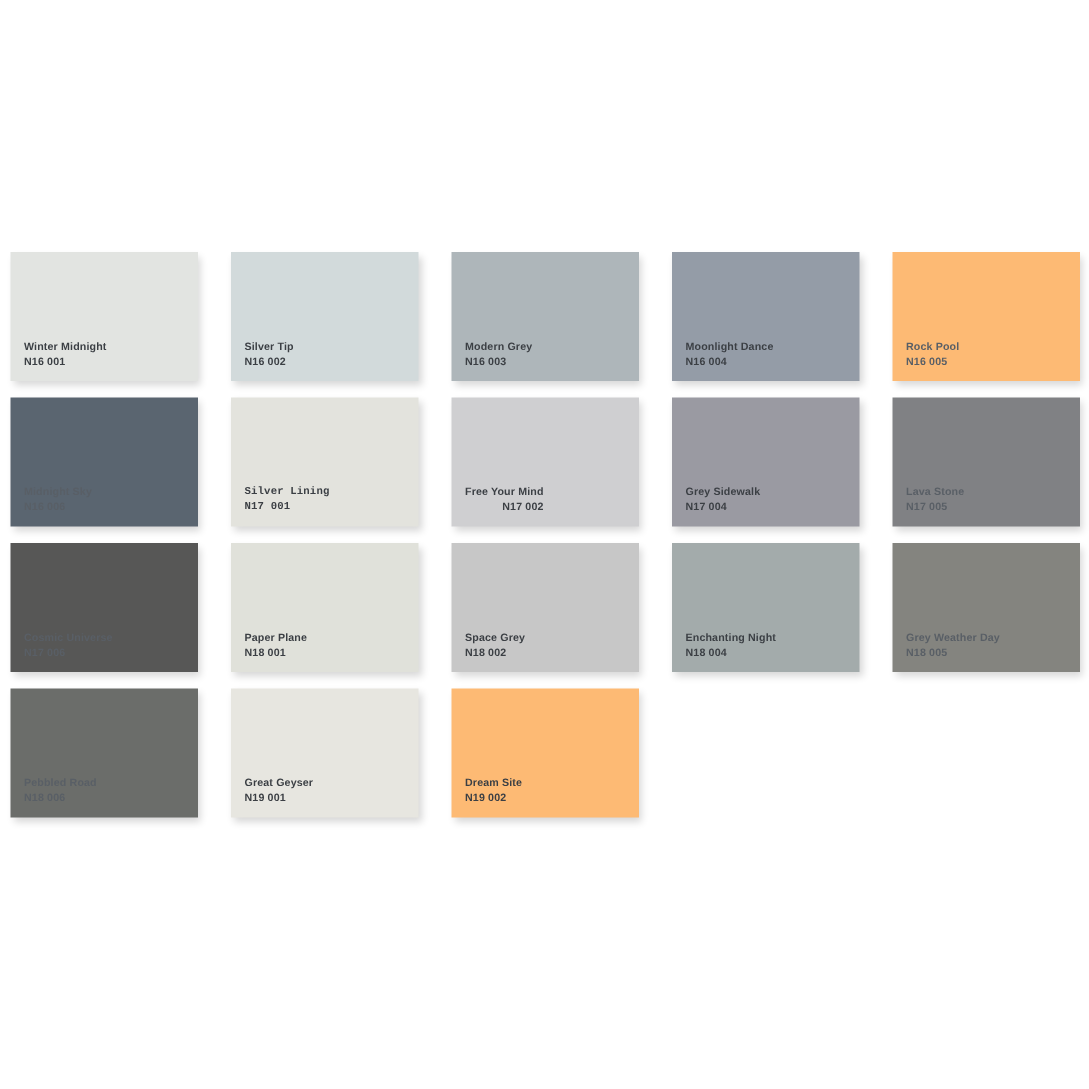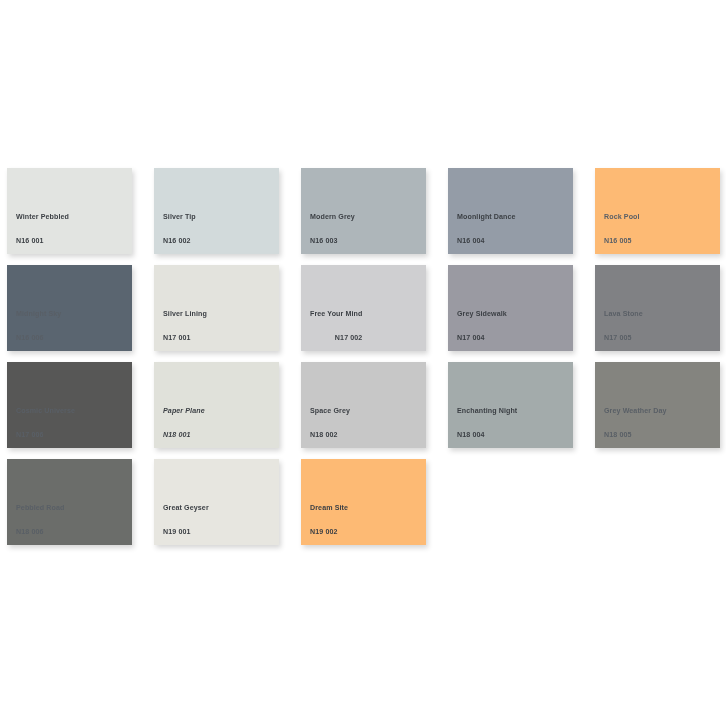--- a/index.html
+++ b/index.html
@@ -57,36 +57,36 @@
     color: #3b3f44;
     white-space: nowrap;
   }
 
   .swatch-code {
     display: block;
     font-size: 7.1px;
     font-weight: 700;
     color: #3b3f44;
     white-space: nowrap;
-    margin-top: 15px;
+    margin-top: 1px;
   }
 
   .swatch-card.dark .swatch-name,
   .swatch-card.dark .swatch-code {
     color: #595f66;
   }
 </style>
 </head>
 <body>
 
 <div id="palette-page">
   <div id="swatch-grid">
       <div class="swatch-card" style="background: rgb(226, 228, 225);">
         <div class="swatch-label">
-          <span class="swatch-name">Winter Pebbled</span>
+          <span class="swatch-name">Winter Midnight</span>
           <span class="swatch-code">N16 001</span>
         </div>
       </div>
       <div class="swatch-card" style="background: rgb(210, 218, 219);">
         <div class="swatch-label">
           <span class="swatch-name">Silver Tip</span>
           <span class="swatch-code">N16 002</span>
         </div>
       </div>
       <div class="swatch-card" style="background: rgb(174, 182, 186);">
@@ -106,21 +106,21 @@
           <span class="swatch-name">Rock Pool</span>
           <span class="swatch-code">N16 005</span>
         </div>
       </div>
       <div class="swatch-card dark" style="background: rgb(90, 101, 112);">
         <div class="swatch-label">
           <span class="swatch-name">Midnight Sky</span>
           <span class="swatch-code">N16 006</span>
         </div>
       </div>
-      <div class="swatch-card" style="background: rgb(227, 227, 221);">
+      <div class="swatch-card" style="background: rgb(227, 227, 221); font-family: Liberation Mono, monospace;">
         <div class="swatch-label">
           <span class="swatch-name">Silver Lining</span>
           <span class="swatch-code">N17 001</span>
         </div>
       </div>
       <div class="swatch-card" style="background: rgb(207, 207, 209); text-align: right;">
         <div class="swatch-label">
           <span class="swatch-name">Free Your Mind</span>
           <span class="swatch-code">N17 002</span>
         </div>
@@ -136,21 +136,21 @@
           <span class="swatch-name">Lava Stone</span>
           <span class="swatch-code">N17 005</span>
         </div>
       </div>
       <div class="swatch-card dark" style="background: rgb(87, 87, 86);">
         <div class="swatch-label">
           <span class="swatch-name">Cosmic Universe</span>
           <span class="swatch-code">N17 006</span>
         </div>
       </div>
-      <div class="swatch-card" style="background: rgb(224, 225, 218); font-style: italic;">
+      <div class="swatch-card" style="background: rgb(224, 225, 218);">
         <div class="swatch-label">
           <span class="swatch-name">Paper Plane</span>
           <span class="swatch-code">N18 001</span>
         </div>
       </div>
       <div class="swatch-card" style="background: rgb(199, 199, 199);">
         <div class="swatch-label">
           <span class="swatch-name">Space Grey</span>
           <span class="swatch-code">N18 002</span>
         </div>

